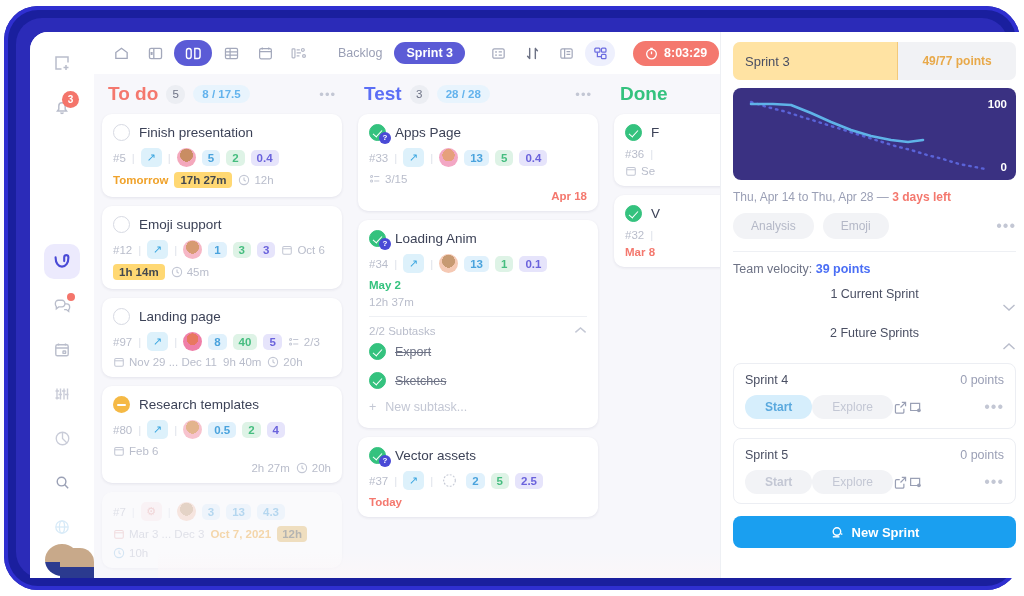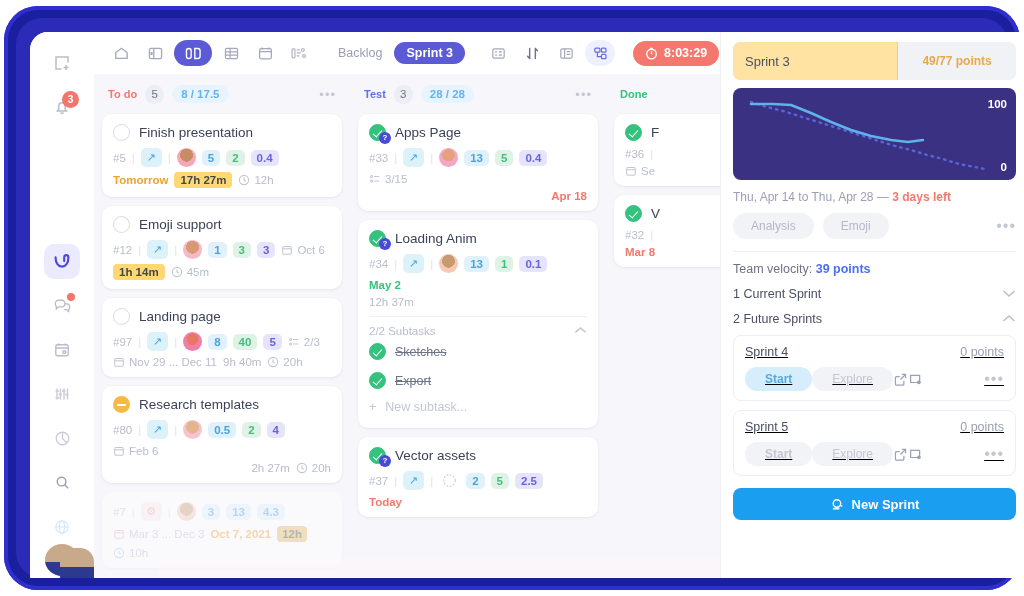--- a/index.html
+++ b/index.html
@@ -91,21 +91,21 @@
     border-radius: 13px; height:25px; display:flex; align-items:center;
     gap:6px; padding: 0 12px; font-size:12.5px; font-weight:600; cursor:pointer;
   }
 
   
   #cols { position:absolute; left:0; top:42px; right:48px; bottom:0; display:flex; }
   .col { width: 256px; flex: 0 0 256px; padding: 0 8px; }
   .col-head {
     display:flex; align-items:center; height:40px; padding: 0 6px; gap:8px;
   }
-  .col-title { font-size:11px; font-weight:700; }
+  .col-title { font-size:19px; font-weight:700; }
   .col-count {
     background:#eceef3; color:#6d7285; border-radius:9px;
     min-width:19px; height:19px; line-height:19px; text-align:center;
     font-size:11.5px; padding:0 5px;
   }
   .col-pts {
     background:#e8f4fd; color:#63b3ed; border-radius:10px;
     padding:3px 9px; font-size:11.5px; font-weight:600;
   }
   .col-dots { margin-left:auto; color:#c3c7d4; letter-spacing:1px; font-size:13px; cursor:pointer; }
@@ -221,24 +221,24 @@
 
   .btnrow{ margin-top:9px; display:flex; align-items:center; gap:9px; }
   .ghost{ background:#f2f3f6; color:#b4b8c7; border:none; border-radius:14px;
     padding:6px 18px; font-size:12px; cursor:pointer; font-family:inherit; }
   .btnrow .dots{ margin-left:auto; color:#c3c7d4; letter-spacing:1px; cursor:pointer;}
 
   .divider{ border-top:1px solid #eef0f4; margin:12px 0 10px; }
 
   .velocity{ font-size:12.5px; color:#6d7285; }
   .velocity b{ color:#4a6ef5; }
-  .acc-row{ display:flex;align-items:center; margin-top:11px; font-size:12.5px; color:#4a4f63; cursor:pointer;}
+  .acc-row{ display:flex;align-items:center; margin-top:11px; font-size:12.5px; color:#4a4f63; cursor:pointer;flex-direction:column;}
   .acc-row .c{ margin-left:auto; color:#b9bdcb; }
 
-  .sp-card{ border:1px solid #eceef3; border-radius:8px; padding:9px 11px; margin-top:9px;text-decoration:underline; }
+  .sp-card{ border:1px solid #eceef3; border-radius:8px; padding:9px 11px; margin-top:9px; }
   .sp-top{ display:flex; font-size:12.5px; color:#4a4f63; }
   .sp-top .pts{ margin-left:auto; color:#9a9fb5; }
   .sp-btns{ display:flex; align-items:center; margin-top:8px; }
   .sp-start{ background:#d6eefc; color:#5aa9de; border:none; border-radius:13px;
     padding:5px 20px; font-size:12px; cursor:pointer; font-family:inherit; font-weight:600;}
   .sp-start.off{ background:#f2f3f6; color:#c3c7d4; }
   .sp-exp{ background:#f2f3f6; color:#c3c7d4; border:none; border-radius:13px;
     padding:5px 20px; font-size:12px; cursor:pointer; font-family:inherit; }
   .sp-ic{ color:#9aa0b5; cursor:pointer; display:flex;align-items:center;}
   .sp-btns .dots{ margin-left:auto; color:#c3c7d4; letter-spacing:1px; cursor:pointer;}
@@ -659,25 +659,25 @@
             <div class="sub-head">
               <span>2/2 Subtasks</span>
               <span class="caret">
                 <svg width="13" height="9" viewBox="0 0 14 9" fill="none" stroke="#c3c7d4" stroke-width="1.5">
                     <path d="M1.5 6.5L7 1.8l5.5 4.7"></path>
                   </svg>
               </span>
             </div>
             <div class="sub-item">
               <div class="chk done"></div>
-              <span class="t">Sketches</span>
+              <span class="t">Export</span>
             </div>
             <div class="sub-item">
               <div class="chk done"></div>
-              <span class="t">Export</span>
+              <span class="t">Sketches</span>
             </div>
             <div class="sub-new">
               <span>+</span>
               <span>New subtask...</span>
             </div>
           </div>
 
           <div class="card">
             <div class="card-title-row">
               <div class="chk done">

